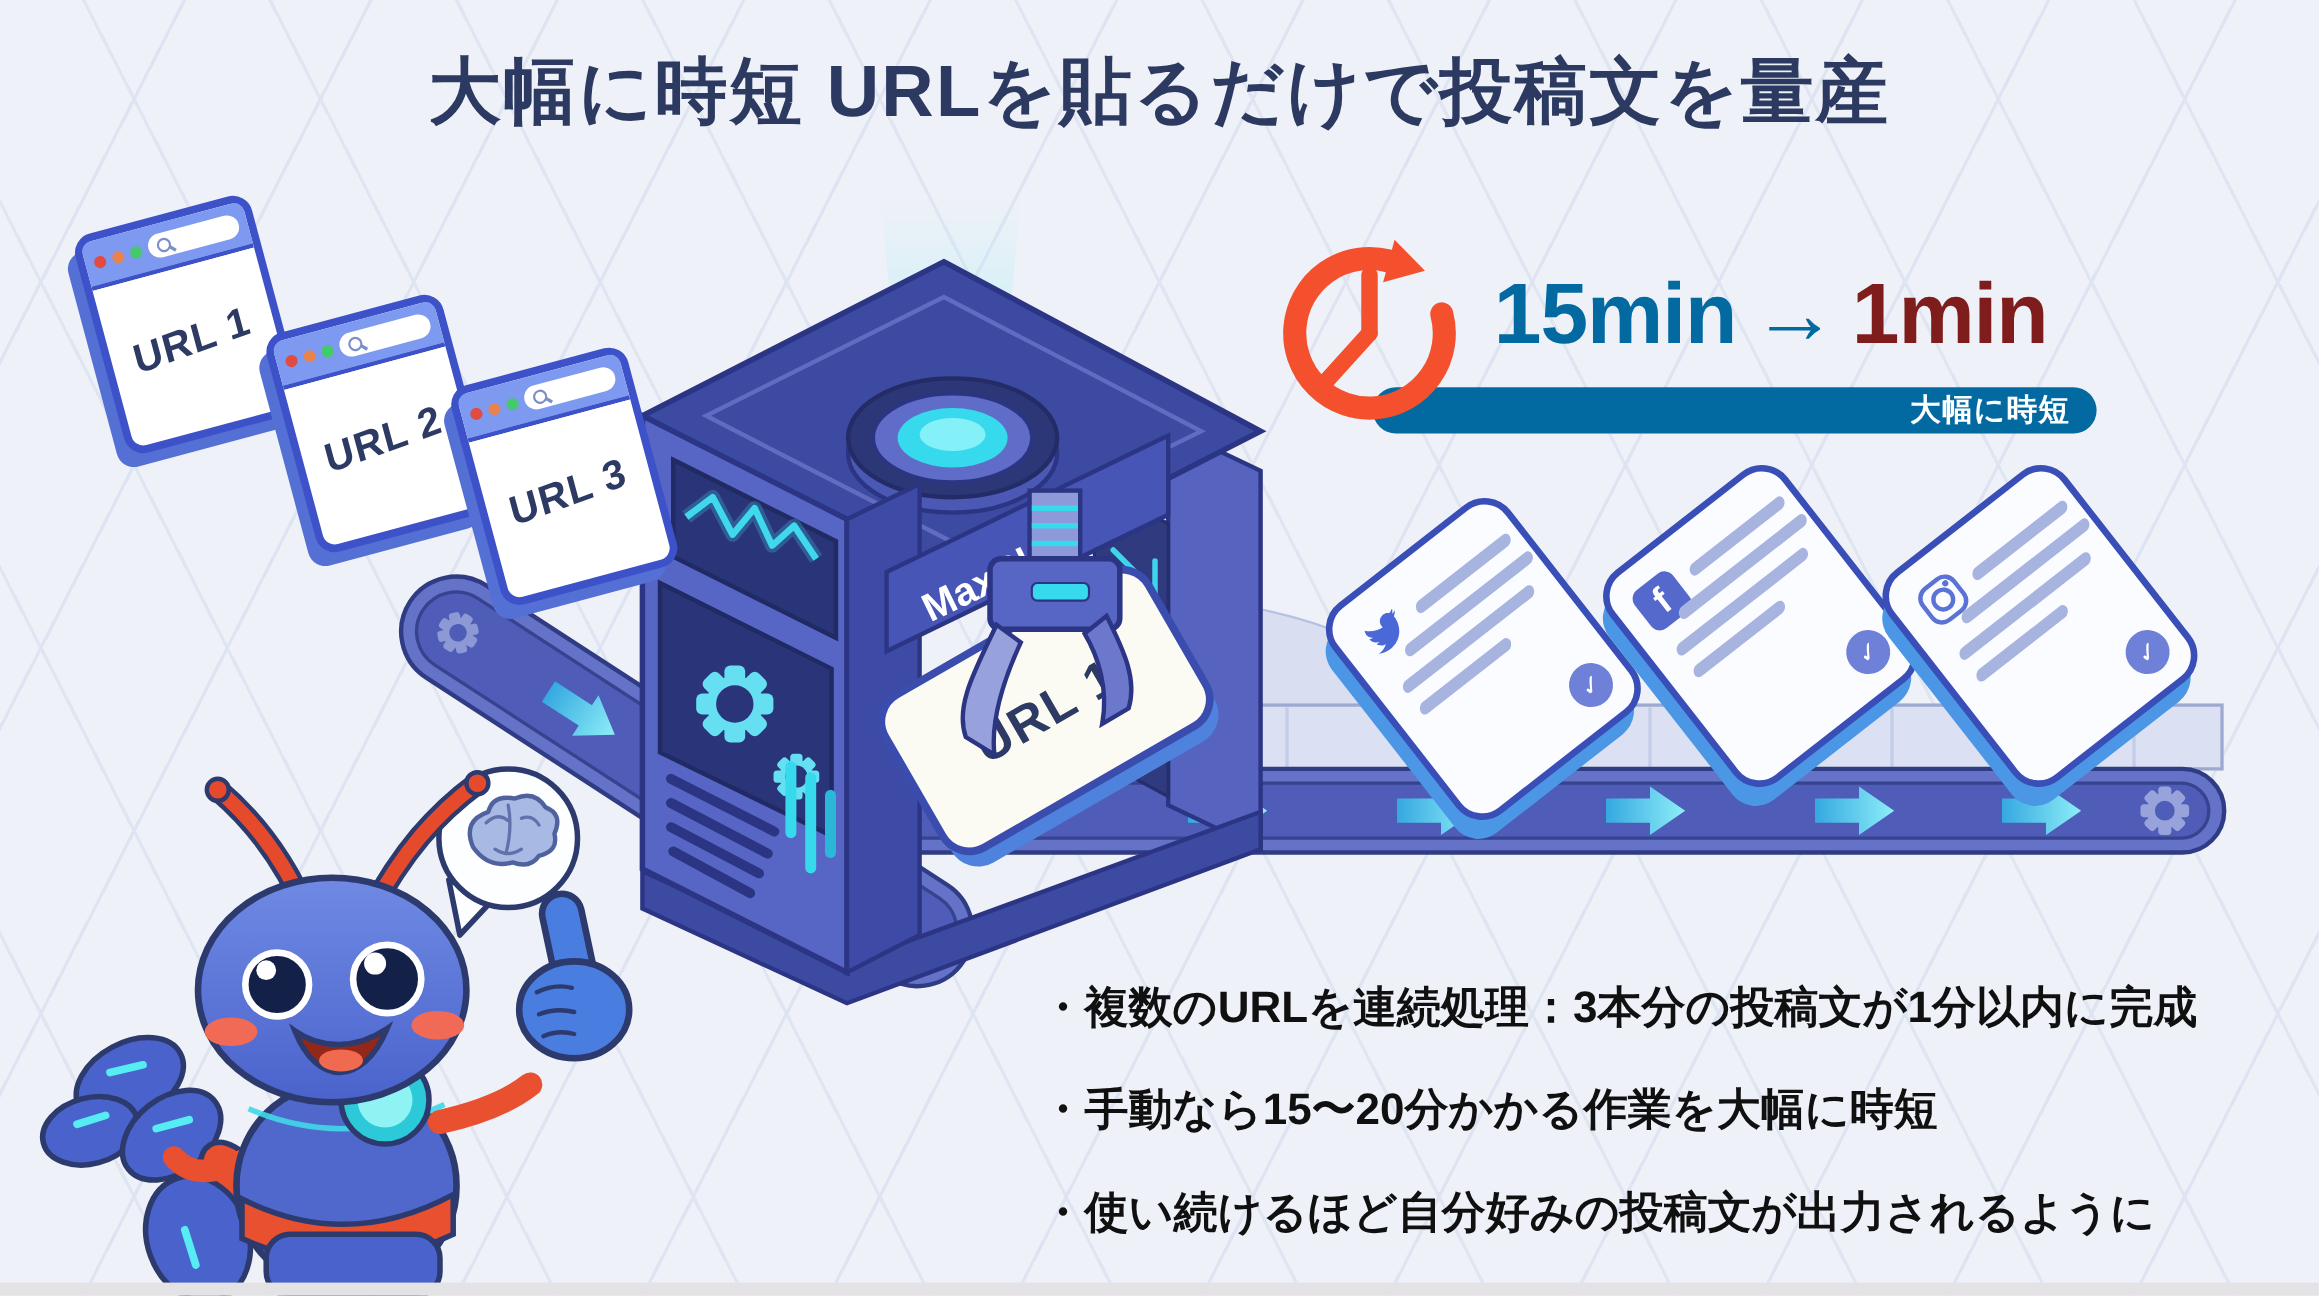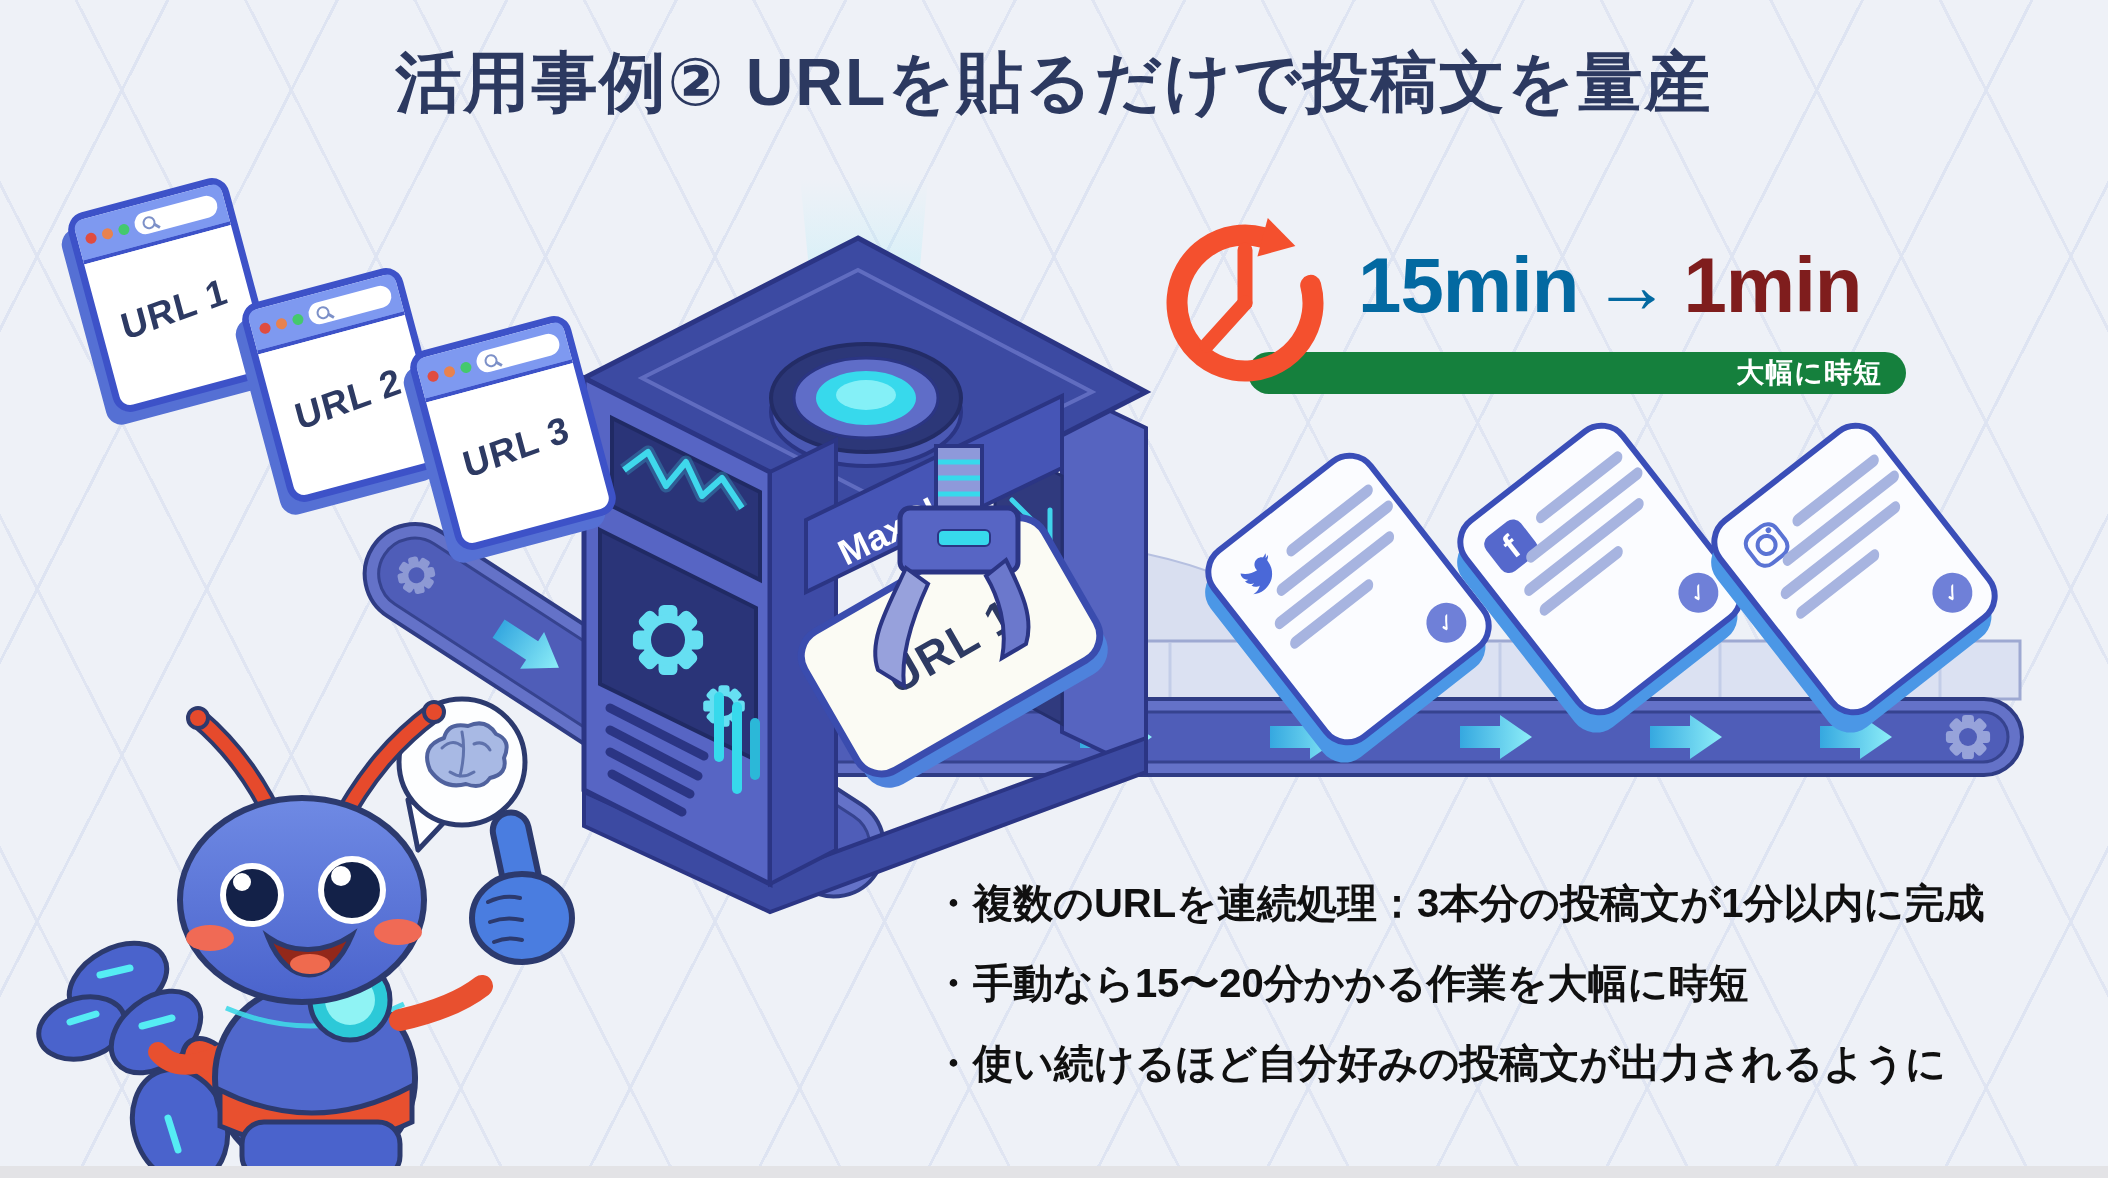--- a/index.html
+++ b/index.html
@@ -51,31 +51,31 @@
     font-size:34px;display:grid;place-items:center;line-height:1;}
   .lines{margin-top:6px;}
   .line{height:11px;background:#a7b4e0;border-radius:6px;margin-bottom:14px;transform:skewX(-14deg);}
   .l1{width:108px;margin-left:58px;margin-top:-38px;}
   .l2{width:146px;margin-left:26px;}
   .l3{width:150px;margin-left:4px;}
   .l4{width:104px;margin-left:4px;}
   .chk{position:absolute;right:14px;bottom:16px;width:40px;height:40px;border-radius:50%;
     background:#6f80d8;color:#fff;font-size:23px;font-weight:700;display:grid;place-items:center;}
   
-  .tbar-red{left:1248px;top:352px;width:658px;height:42px;border-radius:22px;background:#15803d;z-index:5;}
+  .tbar-red{left:1248px;top:352px;width:658px;height:42px;border-radius:22px;background:#0369a1;z-index:5;}
   .tbar-red span{position:absolute;right:24px;top:50%;transform:translateY(-50%);
     color:#fff;font-size:28px;font-weight:800;letter-spacing:1px;}
   #clock{left:1150px;top:198px;z-index:6;}
   .time-line{left:1358px;top:240px;z-index:6;font-size:78px;font-weight:900;letter-spacing:-1px;white-space:nowrap;}
   .time-line .before,.time-line .arrow{color:#0369a1;}
   .time-line .arrow{margin:0 14px;}
   .time-line .after{color:#7f1d1d;}
   
   .bullets{left:930px;top:862px;z-index:5;}
-  .bullets p{margin:3px;font-size:40px;font-weight:800;color:#101010;line-height:77px;letter-spacing:0px;}
+  .bullets p{margin:16px;font-size:40px;font-weight:800;color:#101010;line-height:77px;letter-spacing:0px;}
   
   #mascot{left:30px;top:690px;z-index:4;}
   
   .bottom-strip{left:0;bottom:0;width:100%;height:12px;background:#e3e3e6;z-index:7;}
 </style>
 </head>
 <body>
 
 <svg id="scene" class="abs" width="2108" height="1178" viewBox="0 0 2108 1178">
   <defs>
@@ -221,21 +221,21 @@
       <line x1="938" y1="478" x2="980" y2="478"></line>
         <line x1="938" y1="494" x2="980" y2="494"></line>
       </g>
     <rect x="900" y="508" width="118" height="64" rx="10" fill="#5765c4" stroke="#2b3584" stroke-width="5"></rect>
     <rect x="938" y="530" width="52" height="16" rx="5" fill="#37d9ec" stroke="#2b3584" stroke-width="2"></rect>
     <path d="M906,568 C886,610 868,642 878,670 L904,686 C900,650 916,610 928,584 Z" fill="#97a1dc" stroke="#2b3584" stroke-width="4"></path>
     <path d="M1006,560 C1022,592 1034,618 1026,644 L1002,658 C1008,626 998,596 986,576 Z" fill="#6b78cc" stroke="#2b3584" stroke-width="4"></path>
   </g>
 </svg>
 
-<div class="abs page-title">活用事例② URLを貼るだけで投稿文を量産</div>
+<div class="abs page-title">大幅に時短 URLを貼るだけで投稿文を量産</div>
 
 <div id="bwin1" class="abs bwin">
   <div class="tbar">
     <span class="dot r"></span>
     <span class="dot o"></span>
     <span class="dot g"></span>
     <span class="pill">
         <span class="mag"></span>
       </span>
   </div>

